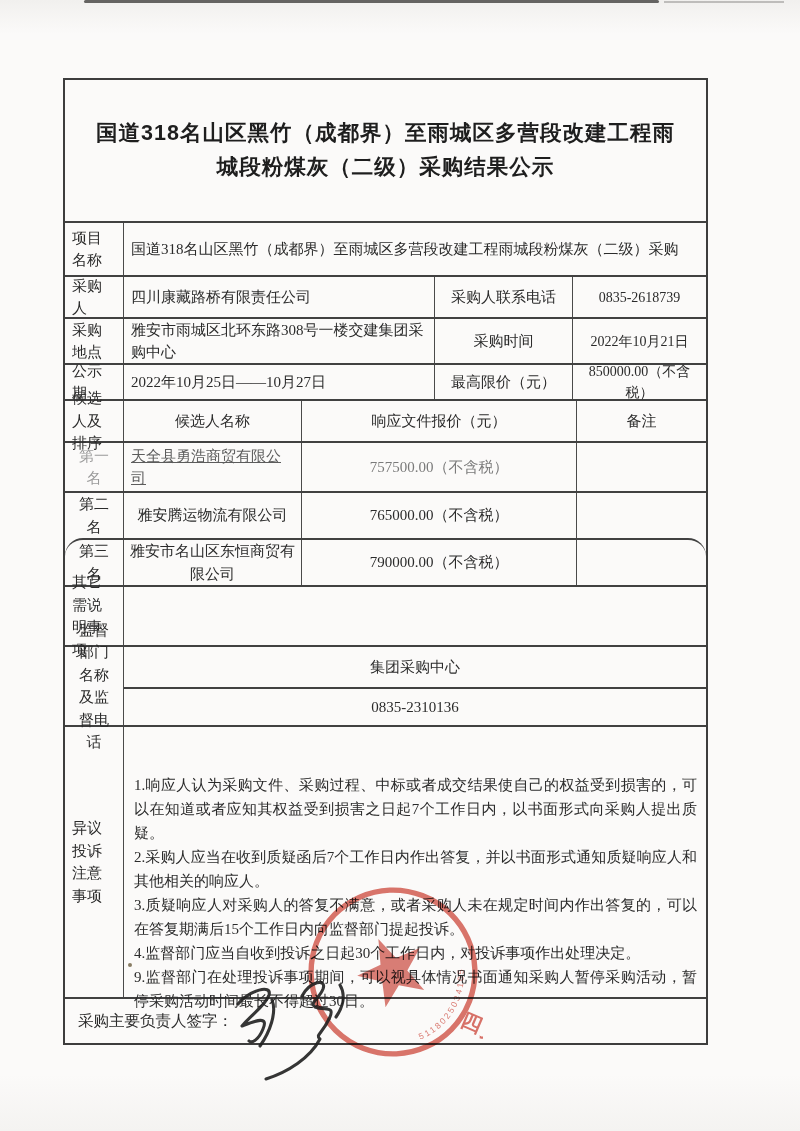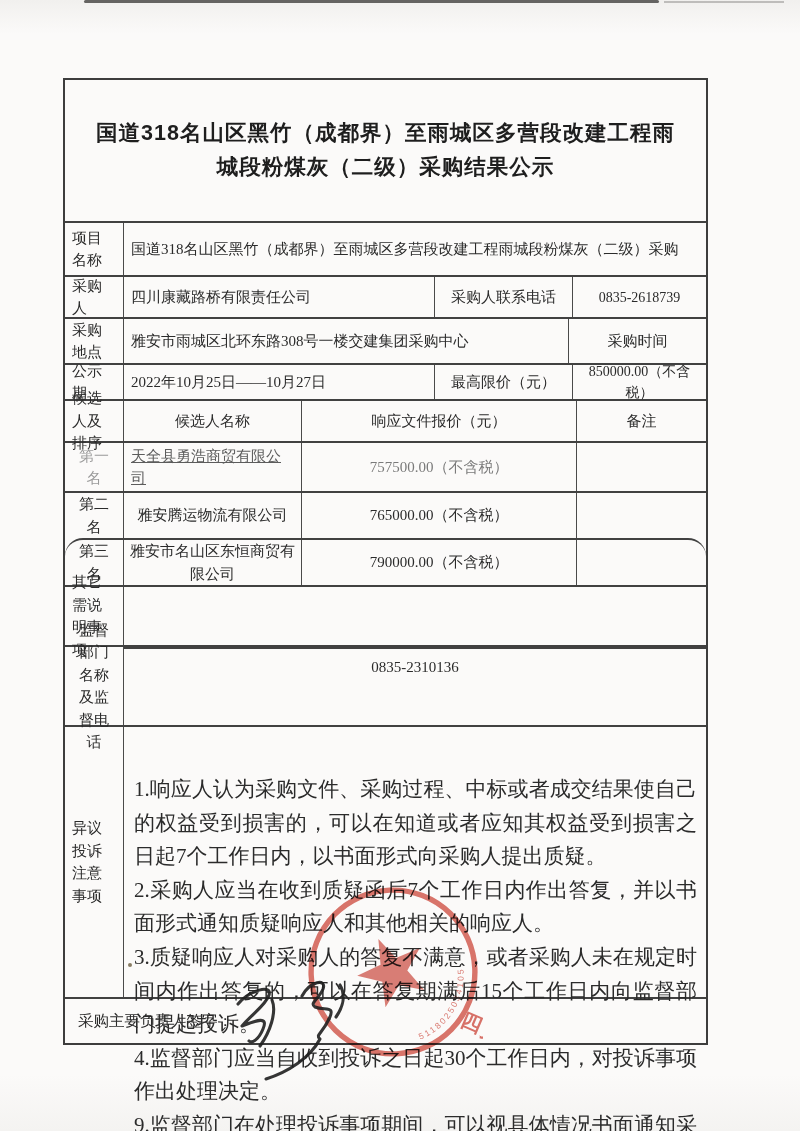--- a/index.html
+++ b/index.html
@@ -73,21 +73,21 @@
   .fade-3{color:#7a7a7a;}
 
   .supstack{flex:1;display:flex;flex-direction:column;border-left:1px solid #4a4a4a;}
   .sup-cell{display:flex;align-items:center;justify-content:center;box-sizing:border-box;
     font-size:15px;padding:3px 7px;}
   .sup-a{height:40px;}
   .sup-b{height:38px;border-top:2px solid #414141;}
 
   .disp-text{
     flex:1;flex-direction:column;align-items:stretch;justify-content:flex-start;
-    padding:46px 9px 25px 10px;text-align:justify;line-height:1.6;font-size:21px;
+    padding:46px 9px 25px 10px;text-align:justify;line-height:1.6;font-size:15px;
   }
   .disp-text p{margin:0;}
 
   .sign-cell{flex:1;padding-left:13px;font-size:15.5px;}
 
   .stray-dot{
     position:absolute;left:128px;top:963px;width:4px;height:4px;
     border-radius:50%;background:#6b5c3e;opacity:.8;
   }
 
@@ -123,20 +123,21 @@
       <div class="cell lbl">采购人</div>
       <div class="cell val">四川康藏路桥有限责任公司</div>
       <div class="cell mid">采购人联系电话</div>
       <div class="cell rcol">0835-2618739</div>
     </div>
 
     <div class="row r-cgdd">
       <div class="cell lbl">采购地点</div>
       <div class="cell val">雅安市雨城区北环东路308号一楼交建集团采购中心</div>
       <div class="cell mid">采购时间</div>
+      <div class="cell rcol">2022年10月21日</div>
     </div>
 
     <div class="row r-gsq">
       <div class="cell lbl">公示期</div>
       <div class="cell val">2022年10月25日——10月27日</div>
       <div class="cell mid">最高限价（元）</div>
       <div class="cell rcol">850000.00（不含税）</div>
     </div>
 
     <div class="row r-chead">
@@ -168,20 +169,21 @@
     </div>
 
     <div class="row r-other">
       <div class="cell lbl">其它需说明事项</div>
       <div class="cell val"></div>
     </div>
 
     <div class="row r-sup">
       <div class="cell lbl lbl-center">监督部门名称及监督电话</div>
       <div class="supstack">
+        <div class="sup-cell sup-a">集团采购中心</div>
         <div class="sup-cell sup-b">0835-2310136</div>
       </div>
     </div>
 
     <div class="row r-dispute">
       <div class="cell lbl">异议投诉注意事项</div>
       <div class="cell disp-text">
         <p>1.响应人认为采购文件、采购过程、中标或者成交结果使自己的权益受到损害的，可以在知道或者应知其权益受到损害之日起7个工作日内，以书面形式向采购人提出质疑。</p>
         <p>2.采购人应当在收到质疑函后7个工作日内作出答复，并以书面形式通知质疑响应人和其他相关的响应人。</p>
         <p>3.质疑响应人对采购人的答复不满意，或者采购人未在规定时间内作出答复的，可以在答复期满后15个工作日内向监督部门提起投诉。</p>

